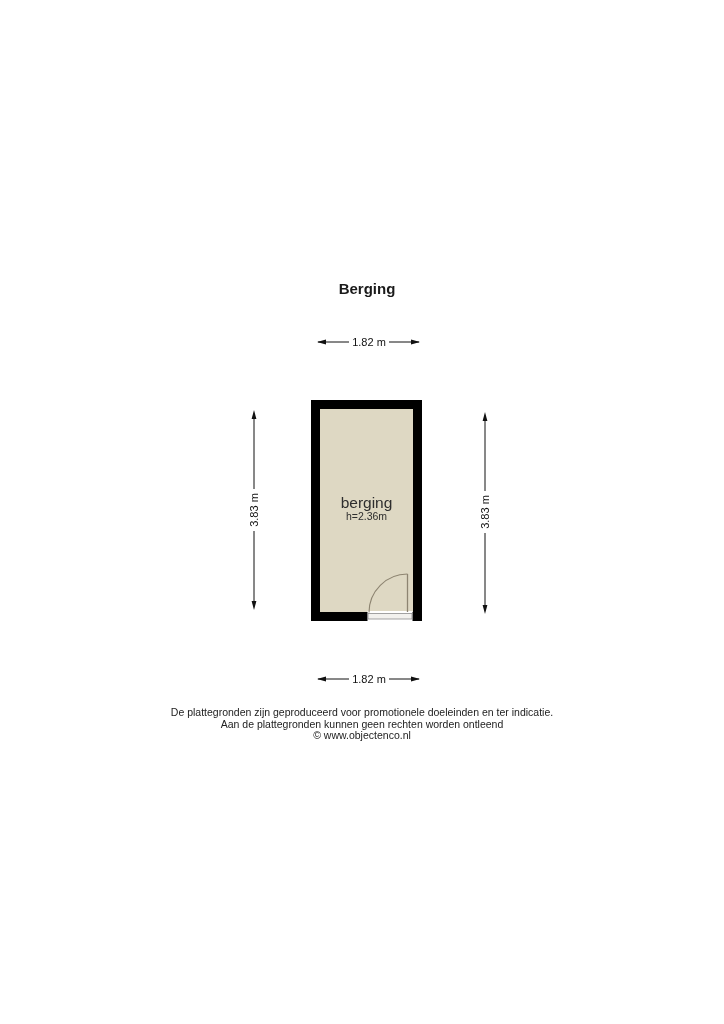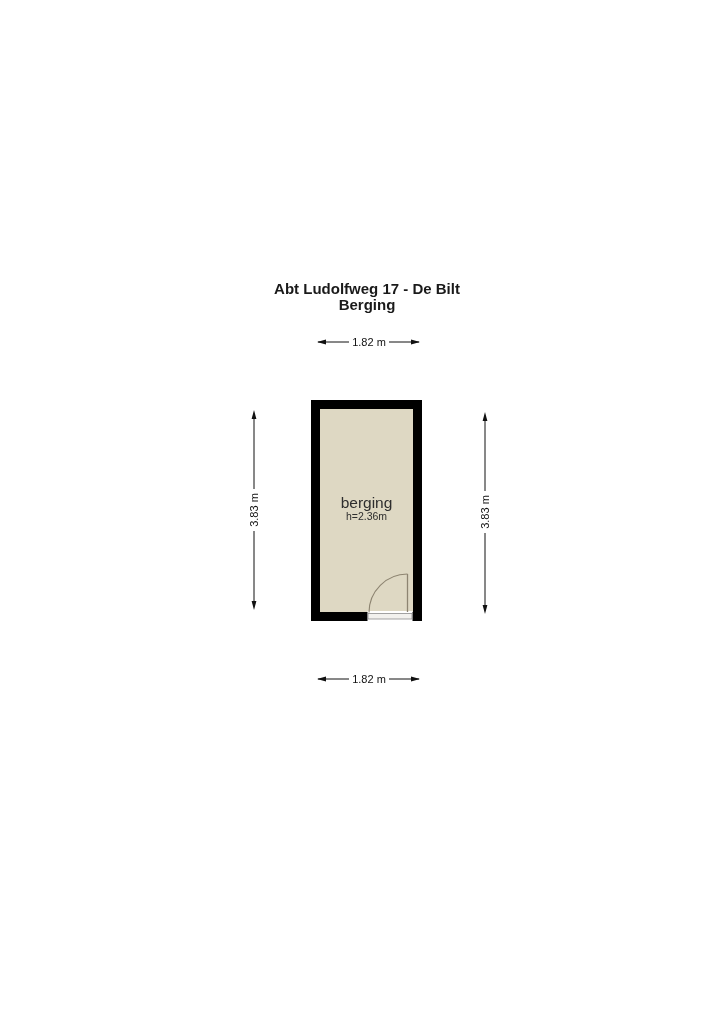--- a/index.html
+++ b/index.html
@@ -67,21 +67,20 @@
     line-height: 11.5px;
     color: #222222;
   }
 </style>
 </head>
 <body>
 
 <div class="page">
 
   <div class="title-block">
-    <div>Abt Ludolfweg 17 - De Bilt</div>
     <div>Berging</div>
   </div>
 
   <svg class="plan-svg" viewBox="0 0 724 1024">
 
     <g>
       <rect x="311" y="400" width="111" height="221" fill="#000000"></rect>
       <rect x="320" y="409" width="93" height="203" fill="#ded8c3"></rect>
 
       <rect x="367.5" y="611" width="45" height="11" fill="#ffffff"></rect>
@@ -120,14 +119,19 @@
 
     <g>
       <line class="dim-line" x1="485" y1="421" x2="485" y2="491"></line>
       <line class="dim-line" x1="485" y1="533" x2="485" y2="605"></line>
       <polygon class="dim-arrow" points="485,412 482.6,421 487.4,421"></polygon>
       <polygon class="dim-arrow" points="485,614 482.6,605 487.4,605"></polygon>
       <text class="dim-text" x="485" y="516" text-anchor="middle" transform="rotate(-90 485 512)">3.83 m</text>
     </g>
   </svg>
 
+  <div class="footer-block">
+    <div>De plattegronden zijn geproduceerd voor promotionele doeleinden en ter indicatie.</div>
+    <div>Aan de plattegronden kunnen geen rechten worden ontleend</div>
+    <div>© www.objectenco.nl</div>
+  </div>
 
 </div>
 
 </body></html>

